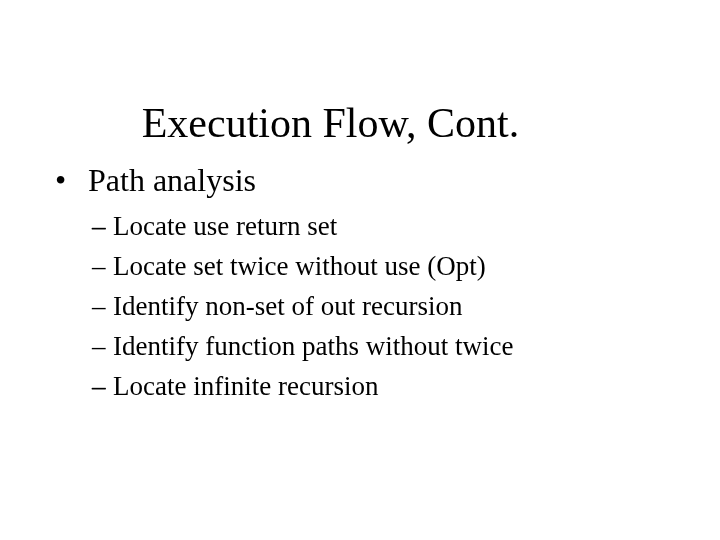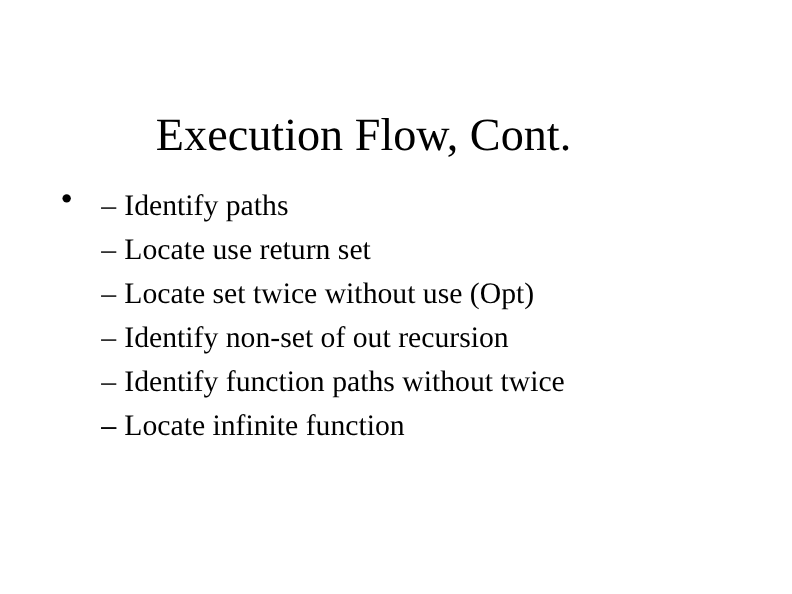--- a/index.html
+++ b/index.html
@@ -86,27 +86,27 @@
 <body>
 
 <div class="slide">
 
   <h1 class="slide-title">Execution Flow, Cont.</h1>
 
   <div class="slide-body">
 
     <div class="bullet-l1">
       <span class="marker">•</span>
+      <span>Path analysis</span>
     </div>
 
     <ul class="sub-list">
 
       <li class="bullet-l2">
         <span class="marker">–</span>
-        <span>Identify paths</span>
       </li>
 
       <li class="bullet-l2">
         <span class="marker">–</span>
         <span>Locate use return set</span>
       </li>
 
       <li class="bullet-l2">
         <span class="marker">–</span>
         <span>Locate set twice without use (Opt)</span>
@@ -121,18 +121,18 @@
         <span class="marker">–</span>
         <span>Identify function paths without twice</span>
       </li>
 
       <li class="bullet-l2">
         <span class="marker">–</span>
       </li>
 
       <li class="bullet-l2">
         <span class="marker">–</span>
-        <span>Locate infinite function</span>
+        <span>Locate infinite recursion</span>
       </li>
 
     </ul>
   </div>
 </div>
 
 </body></html>

